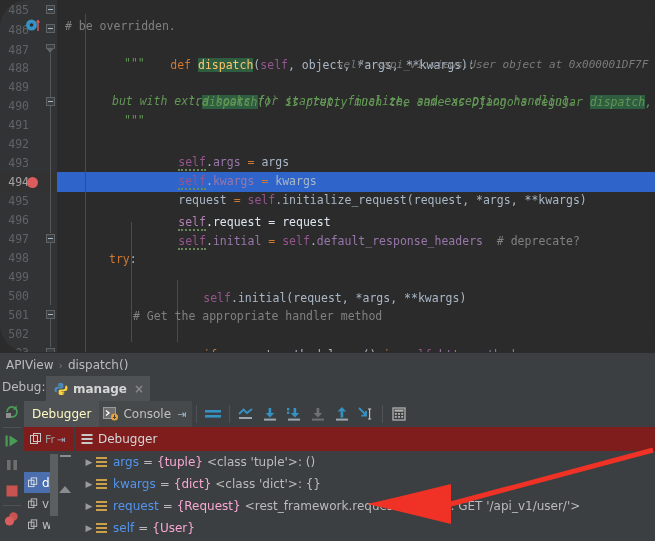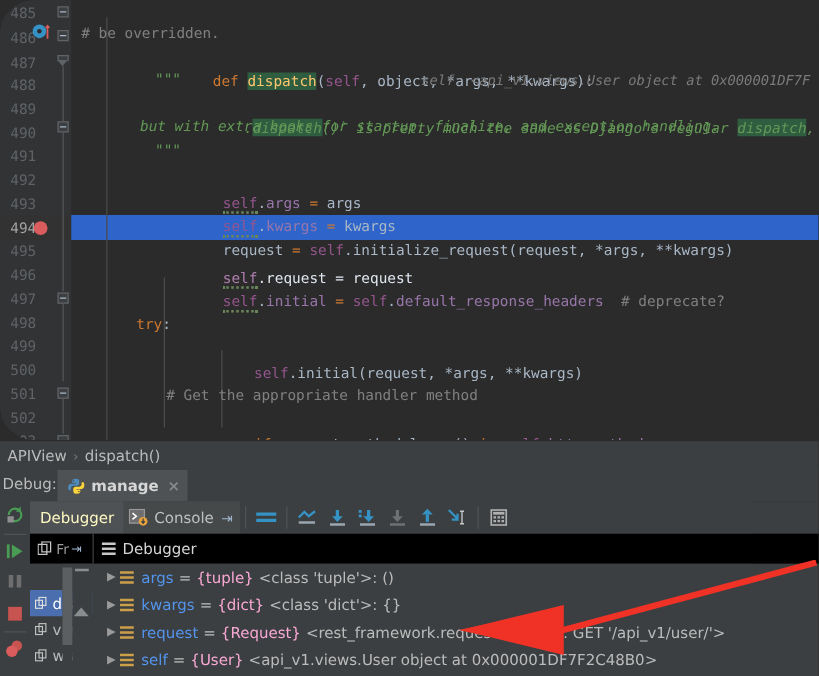--- a/index.html
+++ b/index.html
@@ -173,21 +173,21 @@
   .tb-sep {
     width: 1px; height: 18px; background: #4f5254; margin: 0 4px;
   }
   .tb-btn {
     width: 24px; height: 24px; display: flex; align-items: center;
     justify-content: center;
   }
 
   .subtoolbar {
     position: absolute; left: 24px; top: 51px; width: 631px; height: 24px;
-    background: #000000;
+    background: #7f1d1d;
     display: flex; align-items: flex-start;
   }
   .sub-cell {
     height: 24px; display: flex; align-items: center; padding: 0 6px;
     box-sizing: border-box; font-size: 12px; color: #d6d6d6;
   }
   .sub-sep { width: 1px; height: 24px; background: #3c3f41; }
 
   .frames-pane {
     position: absolute; left: 24px; top: 75px; width: 50px; height: 90px;
@@ -650,21 +650,20 @@
       <div class="var-row" style="top:66px">
         <span class="var-arrow">▶</span>
         <span class="var-icon">
             <i style="top:0"></i>
             <i style="top:4px"></i>
             <i style="top:8px"></i>
           </span>
         <span class="var-name">self</span>
         <span class="var-eq">=</span>
         <span class="var-type">{User}</span>
-        <span class="var-val">&lt;api_v1.views.User object at 0x000001DF7F2C48B0&gt;</span>
       </div>
     </div>
   </div>
 
 
   <div class="arrow">
     <svg width="300" height="90" viewBox="0 0 300 90">
       <path d="M298 2 L88 56 L96 38 L12 56 L96 74 L88 56 Z" fill="#f03226"></path>
       <path d="M298 2 L92 57" stroke="#f03226" stroke-width="5" fill="none"></path>
       <path d="M14 56 L96 36 L96 76 Z" fill="#f03226"></path>

